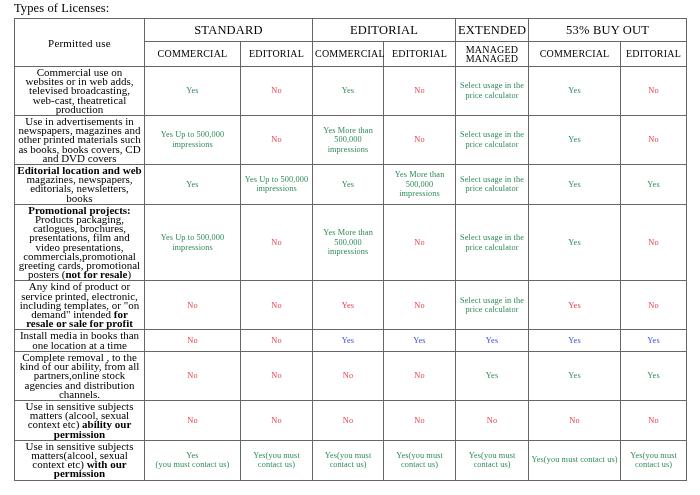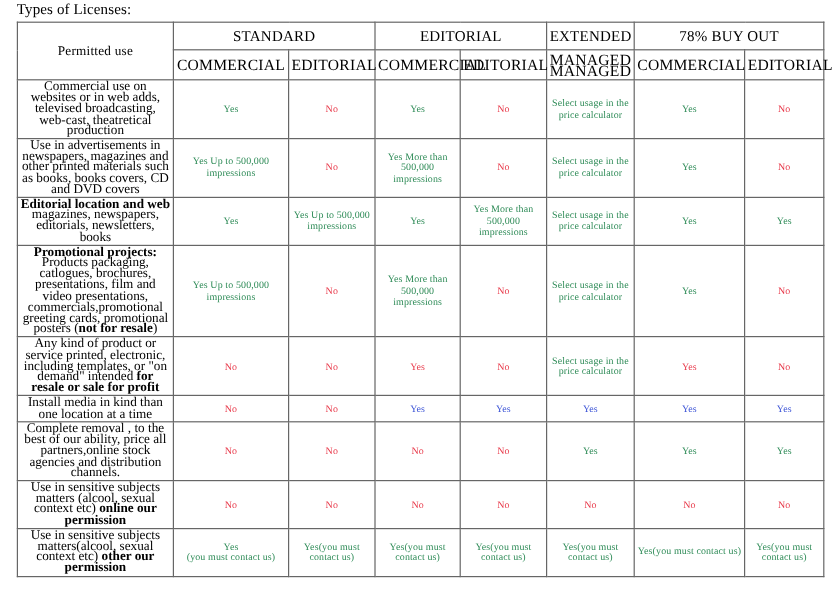--- a/index.html
+++ b/index.html
@@ -39,21 +39,21 @@
   col.c6{width:92px;}
   col.c7{width:66px;}
 
   .grp{
     font-weight:bold;font-size:12.5px;
     letter-spacing:.2px;
     height:20px;
     line-height:11px;
   }
   .sub{
-    font-weight:bold;font-size:13px;
+    font-weight:bold;font-size:10px;
     letter-spacing:.2px;
     height:22px;
     line-height:9.5px;
     margin-top:28px;
   }
   .permitted{
     font-weight:bold;font-size:11px;
     letter-spacing:.2px;
   }
   .use{
@@ -90,21 +90,21 @@
         <col class="c5">
         <col class="c6">
         <col class="c7">
     </colgroup>
     <thead>
       <tr>
         <td rowspan="2" class="permitted">Permitted use</td>
       <td class="grp" colspan="2">STANDARD</td>
           <td class="grp" colspan="2">EDITORIAL</td>
           <td class="grp" colspan="1">EXTENDED</td>
-          <td class="grp" colspan="2">78% BUY OUT</td>
+          <td class="grp" colspan="2">53% BUY OUT</td>
         </tr>
       <tr>
           <td class="sub">COMMERCIAL</td>
           <td class="sub">EDITORIAL</td>
           <td class="sub">COMMERCIAL</td>
           <td class="sub">EDITORIAL</td>
           <td class="sub">MANAGED MANAGED</td>
           <td class="sub">COMMERCIAL</td>
           <td class="sub">EDITORIAL</td>
         </tr>
@@ -154,51 +154,51 @@
           <td class="use">Any kind of product or service printed, electronic, including templates, or "on demand" intended <b>for resale or sale for profit</b></td>
           <td class="val no">No</td>
           <td class="val no">No</td>
           <td class="val no">Yes</td>
           <td class="val no">No</td>
           <td class="val yes">Select usage in the price calculator</td>
           <td class="val no">Yes</td>
           <td class="val no">No</td>
         </tr>
         <tr>
-          <td class="use">Install media in kind than one location at a time</td>
-          <td class="val no">No</td>
-          <td class="val no">No</td>
-          <td class="val blue">Yes</td>
-          <td class="val blue">Yes</td>
-          <td class="val blue">Yes</td>
-          <td class="val blue">Yes</td>
-          <td class="val blue">Yes</td>
-        </tr>
-        <tr>
-          <td class="use">Complete removal , to the best of our ability, price all partners,online stock agencies and distribution channels.</td>
-          <td class="val no">No</td>
-          <td class="val no">No</td>
-          <td class="val no">No</td>
-          <td class="val no">No</td>
-          <td class="val yes">Yes</td>
-          <td class="val yes">Yes</td>
-          <td class="val yes">Yes</td>
-        </tr>
-        <tr>
-          <td class="use">Use in sensitive subjects matters (alcool, sexual context etc) <b>online our permission</b></td>
-          <td class="val no">No</td>
-          <td class="val no">No</td>
-          <td class="val no">No</td>
-          <td class="val no">No</td>
-          <td class="val no">No</td>
-          <td class="val no">No</td>
-          <td class="val no">No</td>
-        </tr>
-        <tr>
-          <td class="use">Use in sensitive subjects matters(alcool, sexual context etc) <b>other our permission</b></td>
+          <td class="use">Install media in books than one location at a time</td>
+          <td class="val no">No</td>
+          <td class="val no">No</td>
+          <td class="val blue">Yes</td>
+          <td class="val blue">Yes</td>
+          <td class="val blue">Yes</td>
+          <td class="val blue">Yes</td>
+          <td class="val blue">Yes</td>
+        </tr>
+        <tr>
+          <td class="use">Complete removal , to the kind of our ability, from all partners,online stock agencies and distribution channels.</td>
+          <td class="val no">No</td>
+          <td class="val no">No</td>
+          <td class="val no">No</td>
+          <td class="val no">No</td>
+          <td class="val yes">Yes</td>
+          <td class="val yes">Yes</td>
+          <td class="val yes">Yes</td>
+        </tr>
+        <tr>
+          <td class="use">Use in sensitive subjects matters (alcool, sexual context etc) <b>ability our permission</b></td>
+          <td class="val no">No</td>
+          <td class="val no">No</td>
+          <td class="val no">No</td>
+          <td class="val no">No</td>
+          <td class="val no">No</td>
+          <td class="val no">No</td>
+          <td class="val no">No</td>
+        </tr>
+        <tr>
+          <td class="use">Use in sensitive subjects matters(alcool, sexual context etc) <b>with our permission</b></td>
           <td class="val yes">Yes<br><span class="nrm">(you must contact us)</span></td>
           <td class="val yes">Yes<span class="nrm">(you must contact us)</span></td>
           <td class="val yes">Yes<span class="nrm">(you must contact us)</span></td>
           <td class="val yes">Yes<span class="nrm">(you must contact us)</span></td>
           <td class="val yes">Yes<span class="nrm">(you must contact us)</span></td>
           <td class="val yes">Yes<span class="nrm">(you must contact us)</span></td>
           <td class="val yes">Yes<span class="nrm">(you must contact us)</span></td>
         </tr>
       </tbody>
   </table>

